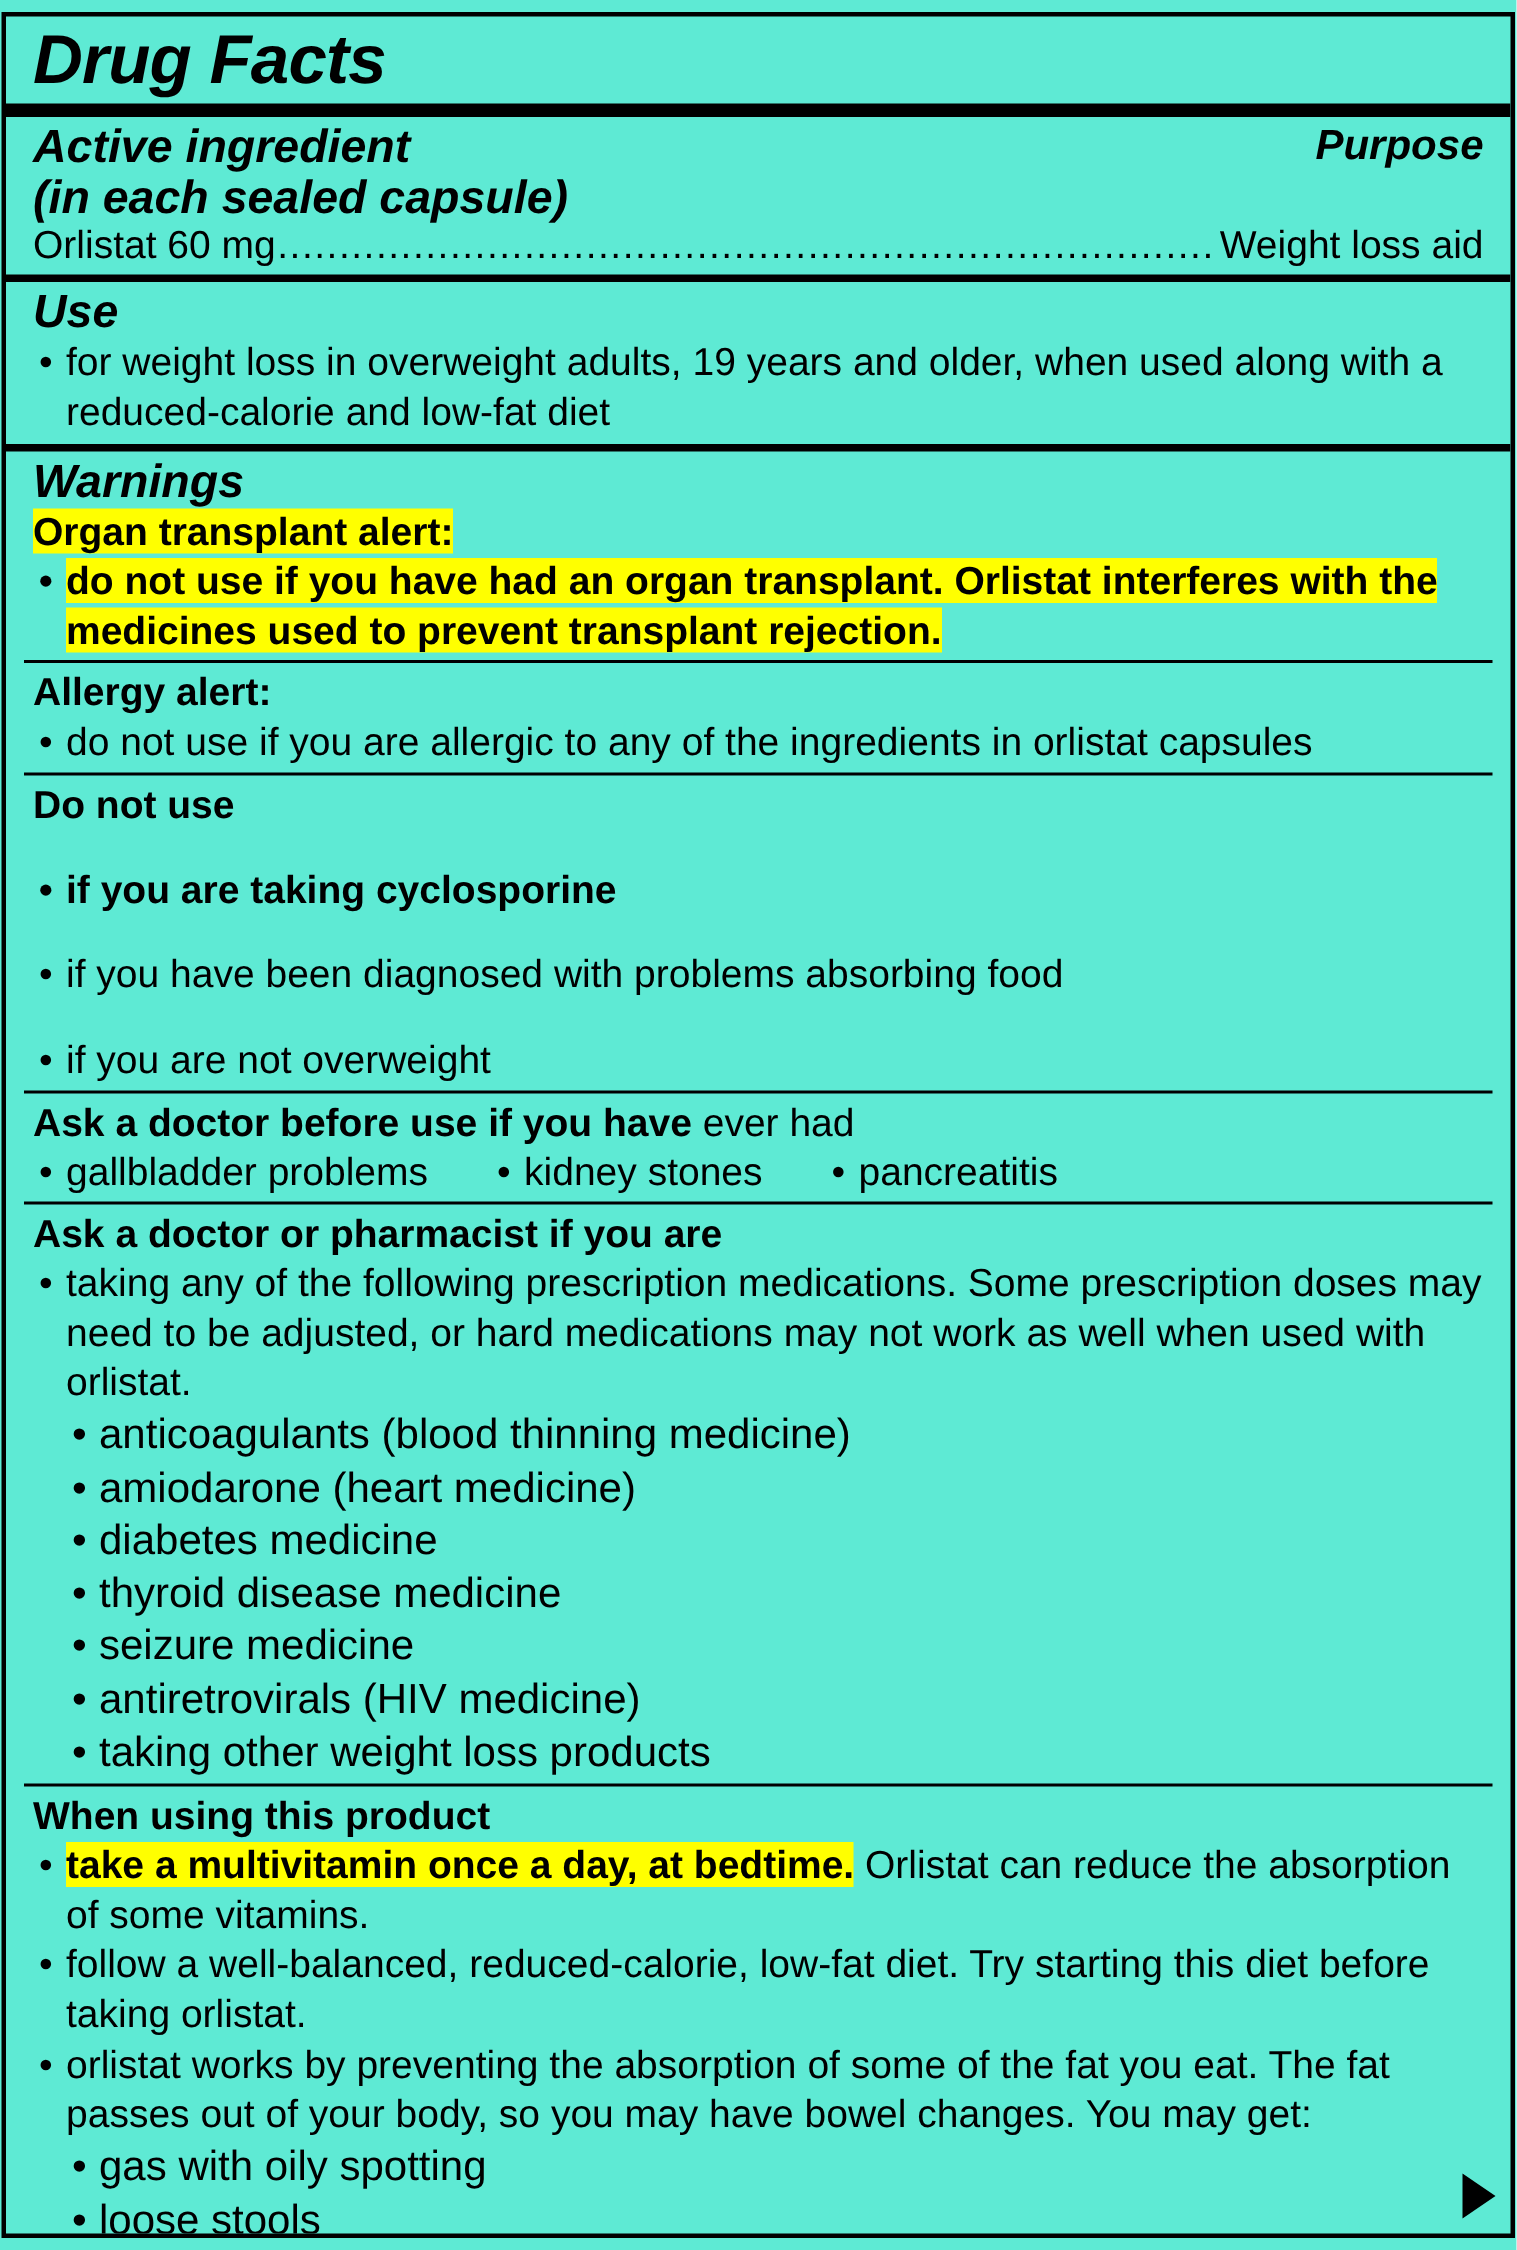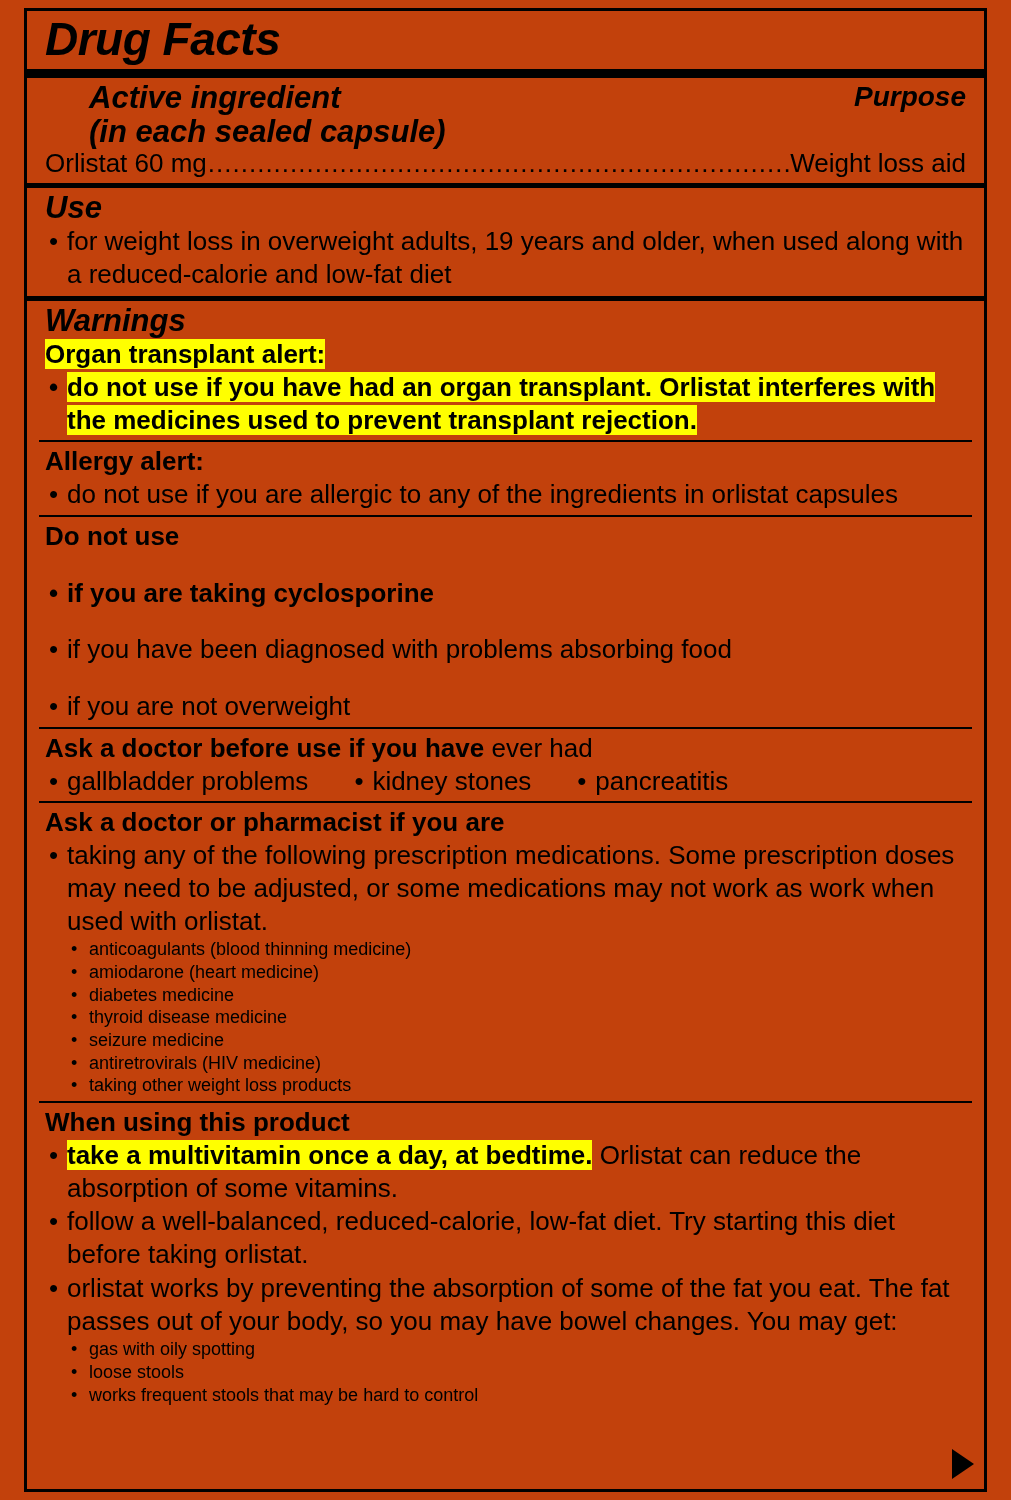--- a/index.html
+++ b/index.html
@@ -8,22 +8,22 @@
     background: #ffffff;
   }
   body {
     font-family: "Liberation Sans", sans-serif;
     color: #000000;
   }
   .page {
     width: 1011px;
     height: 1500px;
     box-sizing: border-box;
-    padding: 8px 24px;
-    background: #c2410c;
+    padding: 8px 1px;
+    background: #5eead4;
     position: relative;
   }
   .panel {
     border: 3px solid #000000;
     box-sizing: border-box;
     width: 100%;
     height: 100%;
     padding: 0 12px;
     position: relative;
     overflow: hidden;
@@ -55,21 +55,20 @@
   .hdr-italic {
     font-size: 31px;
     font-weight: bold;
     font-style: italic;
     line-height: 1.1;
   }
   .row-between {
     display: flex;
     justify-content: space-between;
     align-items: flex-start;
-    margin-left: 44px;
   }
   .purpose {
     font-size: 28px;
     font-weight: bold;
     font-style: italic;
     white-space: nowrap;
     padding-left: 14px;
   }
   .ai-line {
     display: flex;
@@ -116,21 +115,21 @@
     margin-top: 24px;
   }
   ul.sub {
     list-style: none;
     margin: 0 0 0 22px;
     padding: 0;
   }
   ul.sub > li {
     position: relative;
     padding-left: 22px;
-    font-size: 18px;
+    font-size: 28px;
     line-height: 1.26;
   }
   ul.sub > li::before {
     content: "\2022";
     position: absolute;
     left: 4px;
     top: 0;
   }
   .inline-bullets {
     font-size: 26px;
@@ -226,21 +225,21 @@
       <div class="subhead"><span>Ask a doctor before use if you have</span> <span style="font-weight:normal">ever had</span></div>
       <div class="inline-bullets">
         <span class="ib">gallbladder problems</span>
         <span class="ib">kidney stones</span>
         <span class="ib">pancreatitis</span>
       </div>
 
       <div class="rule-thin"></div>
       <div class="subhead">Ask a doctor or pharmacist if you are</div>
       <ul class="bul">
-        <li>taking any of the following prescription medications. Some prescription doses may need to be adjusted, or some medications may not work as work when used with orlistat.</li>
+        <li>taking any of the following prescription medications. Some prescription doses may need to be adjusted, or hard medications may not work as well when used with orlistat.</li>
       </ul>
       <ul class="sub">
         <li>anticoagulants (blood thinning medicine)</li>
         <li>amiodarone (heart medicine)</li>
         <li>diabetes medicine</li>
         <li>thyroid disease medicine</li>
         <li>seizure medicine</li>
         <li>antiretrovirals (HIV medicine)</li>
         <li>taking other weight loss products</li>
       </ul>

